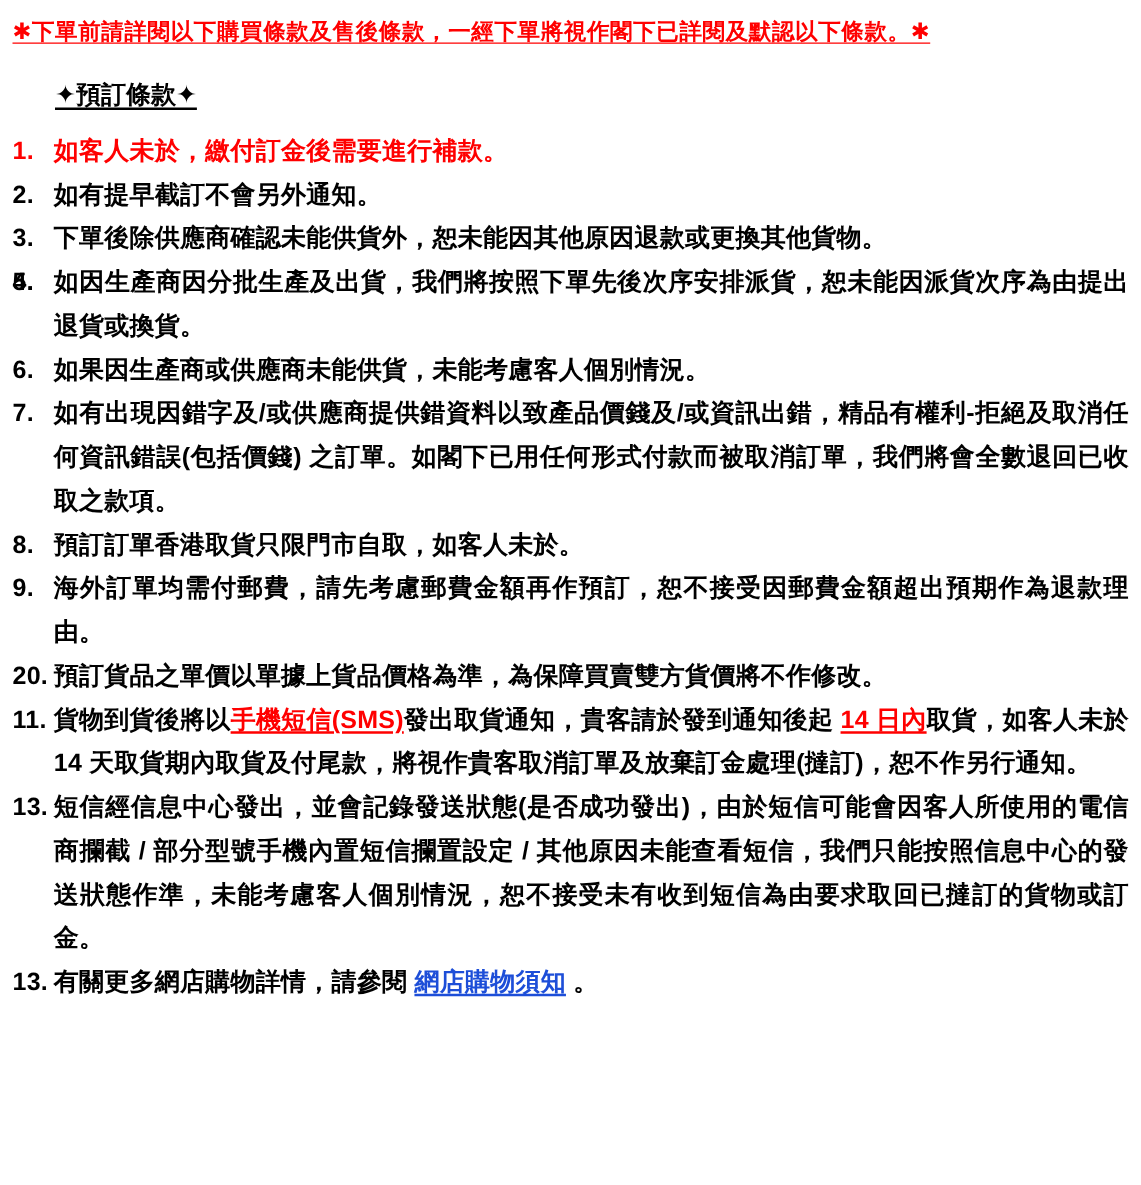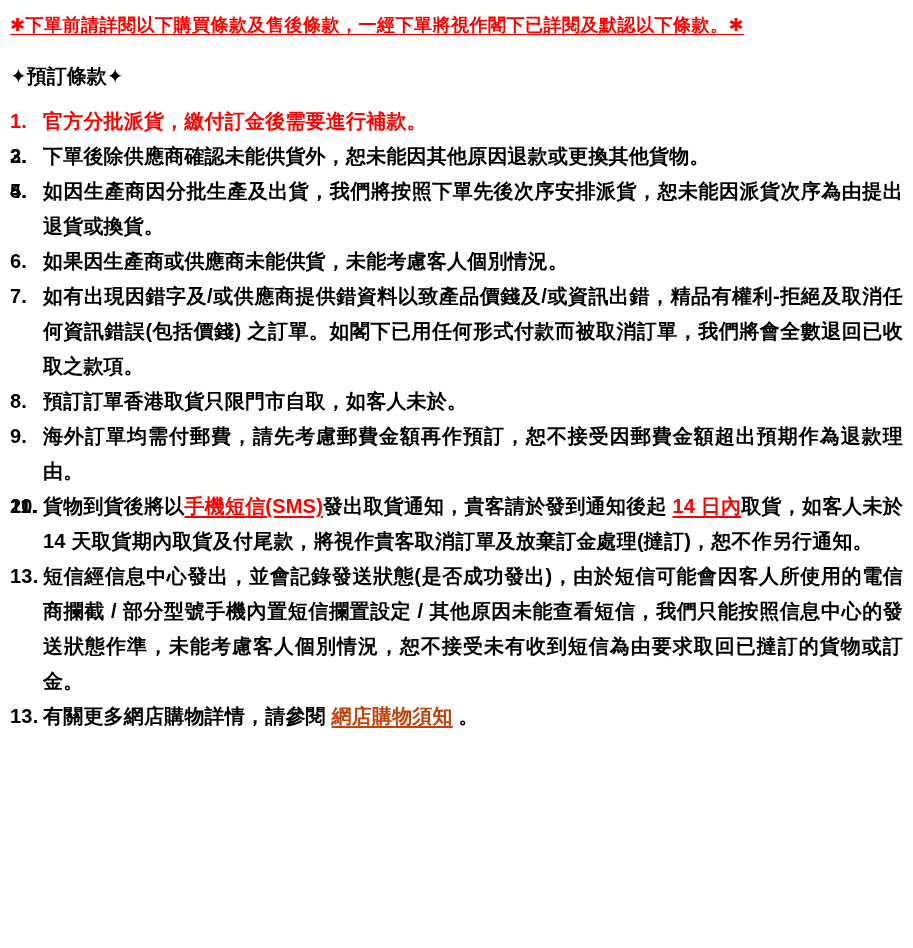--- a/index.html
+++ b/index.html
@@ -25,21 +25,23 @@
     text-decoration: underline;
     text-underline-offset: 3px;
     letter-spacing: 0.5px;
   }
   .section-title {
     margin-top: 22px;
     font-size: 20px;
     line-height: 28px;
   }
   .section-title .title-text {
+    text-decoration: underline;
     text-underline-offset: 4px;
+    margin-left: 34px;
   }
   .terms {
     margin-top: 14px;
   }
   .term {
     position: relative;
     padding-left: 33px;
     font-size: 20px;
     line-height: 35px;
     text-align: justify;
@@ -53,44 +55,44 @@
   .term.red {
     color: #ff0000;
   }
   .seg-red-underline {
     color: #ff0000;
     text-decoration: underline;
     text-underline-offset: 3px;
     margin-top: 26px;
   }
   .seg-link {
-    color: #c2410c;
+    color: #1d4ed8;
     text-decoration: underline;
     text-underline-offset: 3px;
     cursor: pointer;
   }
 </style>
 </head>
 <body>
 
 <div class="doc">
   <div class="notice">✱下單前請詳閱以下購買條款及售後條款，一經下單將視作閣下已詳閱及默認以下條款。✱</div>
 
   <div class="section-title">
     <span class="title-text">✦預訂條款✦</span>
   </div>
 
   <div class="terms">
-      <div class="term red"><span class="num">1.</span><span class="txt">官方分批派貨，繳付訂金後需要進行補款。</span></div>
-      <div class="term"><span class="num">2.</span></div>
+      <div class="term red"><span class="num">1.</span><span class="txt">如客人未於，繳付訂金後需要進行補款。</span></div>
+      <div class="term"><span class="num">2.</span><span class="txt">如有提早截訂不會另外通知。</span></div>
       <div class="term"><span class="num">3.</span><span class="txt">下單後除供應商確認未能供貨外，恕未能因其他原因退款或更換其他貨物。</span></div>
       <div class="term"><span class="num">4.</span></div>
       <div class="term"><span class="num">5.</span><span class="txt">如因生產商因分批生產及出貨，我們將按照下單先後次序安排派貨，恕未能因派貨次序為由提出退貨或換貨。</span></div>
       <div class="term"><span class="num">6.</span><span class="txt">如果因生產商或供應商未能供貨，未能考慮客人個別情況。</span></div>
       <div class="term"><span class="num">7.</span><span class="txt">如有出現因錯字及/或供應商提供錯資料以致產品價錢及/或資訊出錯，精品有權利-拒絕及取消任何資訊錯誤(包括價錢) 之訂單。如閣下已用任何形式付款而被取消訂單，我們將會全數退回已收取之款項。</span></div>
       <div class="term"><span class="num">8.</span><span class="txt">預訂訂單香港取貨只限門市自取，如客人未於。</span></div>
       <div class="term"><span class="num">9.</span><span class="txt">海外訂單均需付郵費，請先考慮郵費金額再作預訂，恕不接受因郵費金額超出預期作為退款理由。</span></div>
-      <div class="term"><span class="num">20.</span></div>
+      <div class="term"><span class="num">20.</span><span class="txt">預訂貨品之單價以單據上貨品價格為準，為保障買賣雙方貨價將不作修改。</span></div>
       <div class="term"><span class="num">11.</span><span class="txt">貨物到貨後將以<span class="seg-red-underline">手機短信(SMS)</span>發出取貨通知，貴客請於發到通知後起 <span class="seg-red-underline">14 日內</span>取貨，如客人未於 14 天取貨期內取貨及付尾款，將視作貴客取消訂單及放棄訂金處理(撻訂)，恕不作另行通知。</span></div>
       <div class="term"><span class="num">13.</span><span class="txt">短信經信息中心發出，並會記錄發送狀態(是否成功發出)，由於短信可能會因客人所使用的電信商攔截 / 部分型號手機內置短信攔置設定 / 其他原因未能查看短信，我們只能按照信息中心的發送狀態作準，未能考慮客人個別情況，恕不接受未有收到短信為由要求取回已撻訂的貨物或訂金。</span></div>
       <div class="term"><span class="num">13.</span><span class="txt">有關更多網店購物詳情，請參閱 <a class="seg-link">網店購物須知</a> 。</span></div>
     </div>
 </div>
 
 </body></html>

